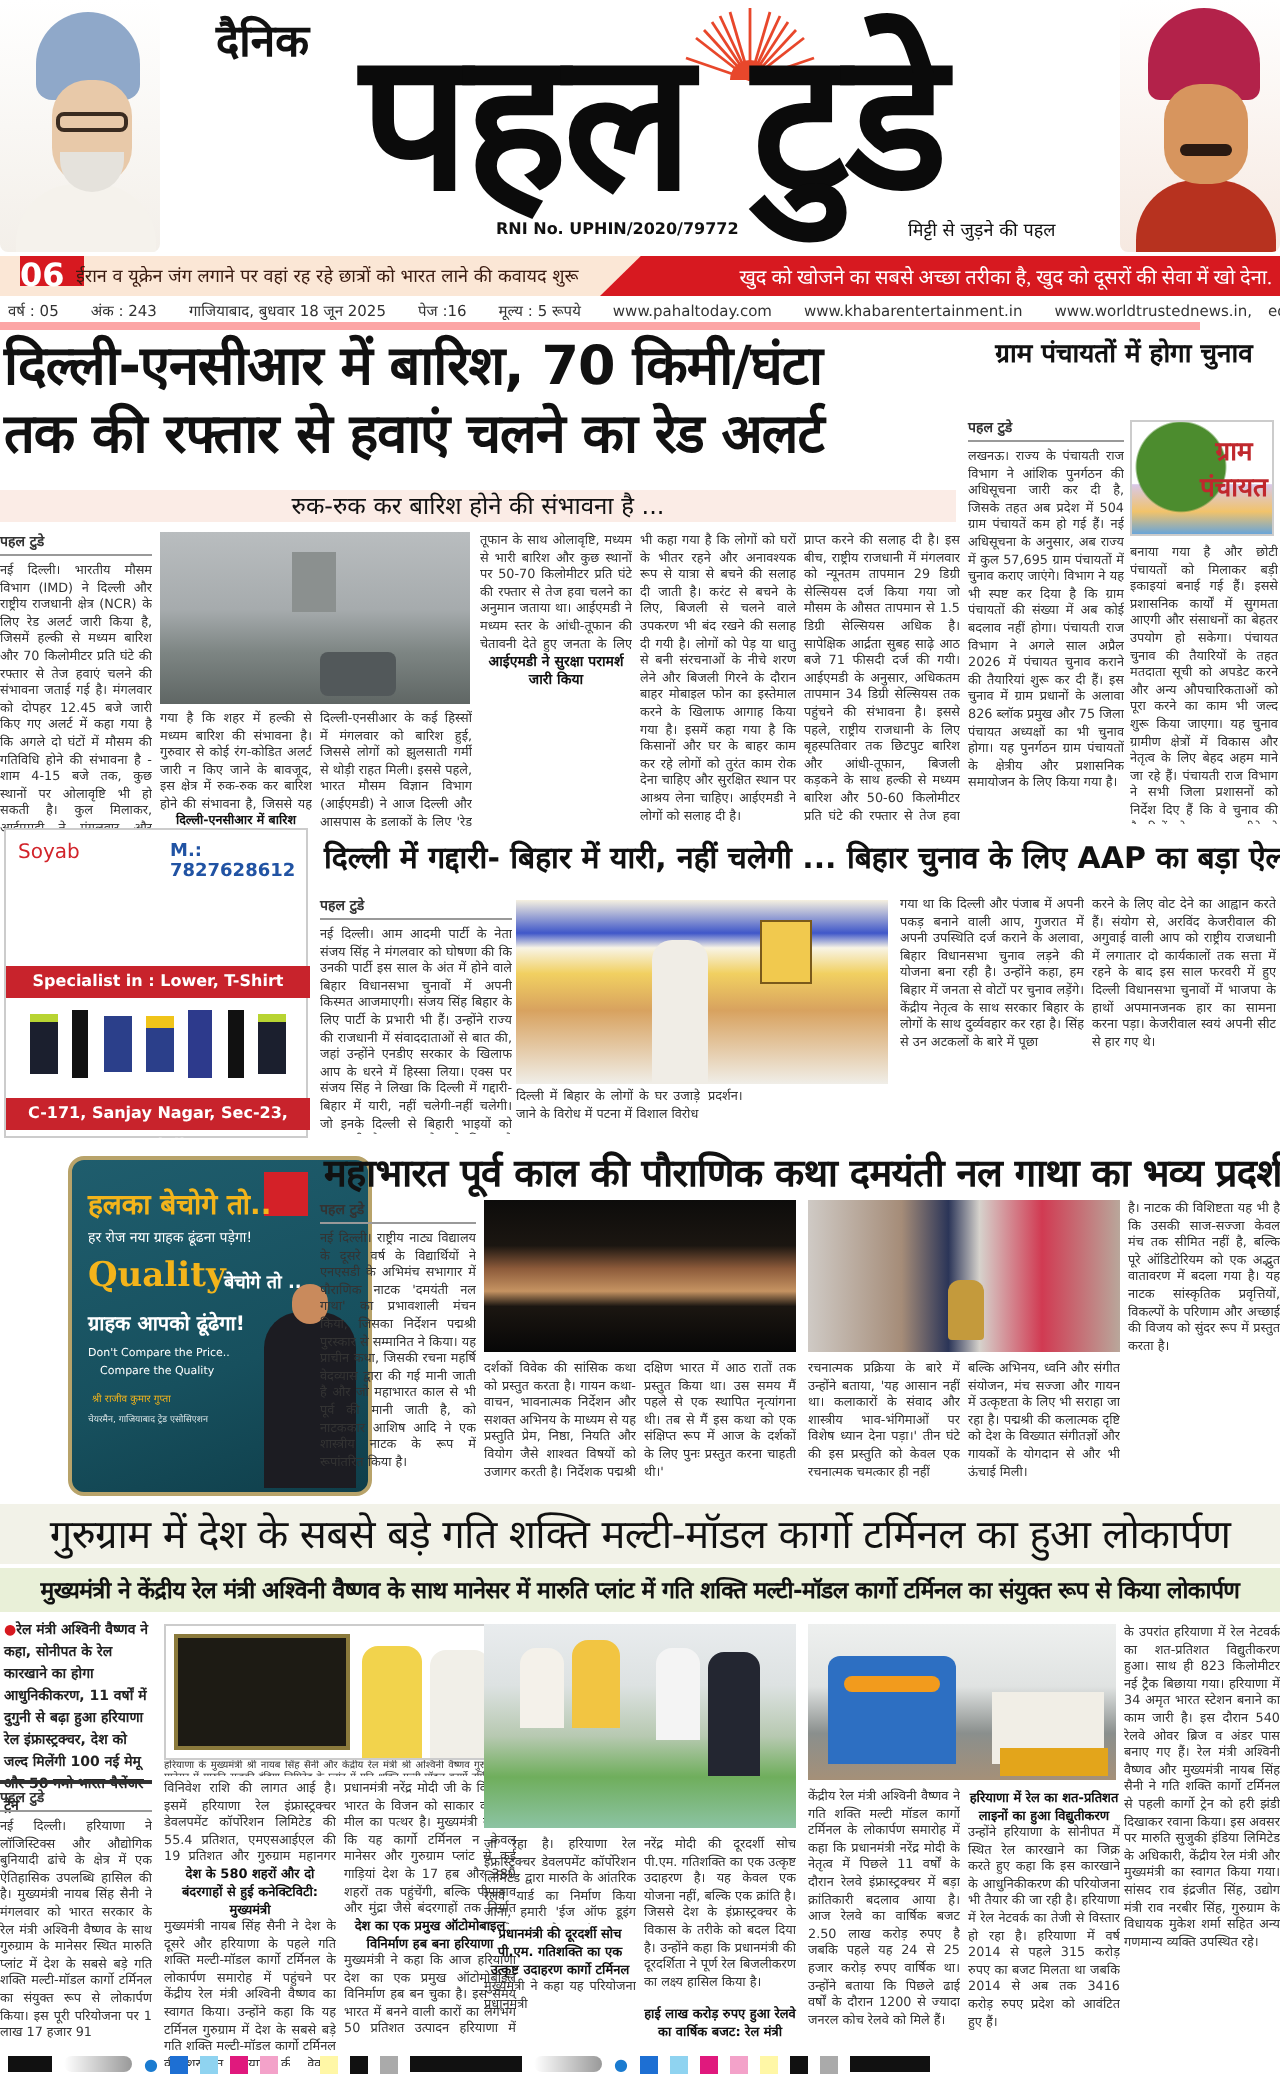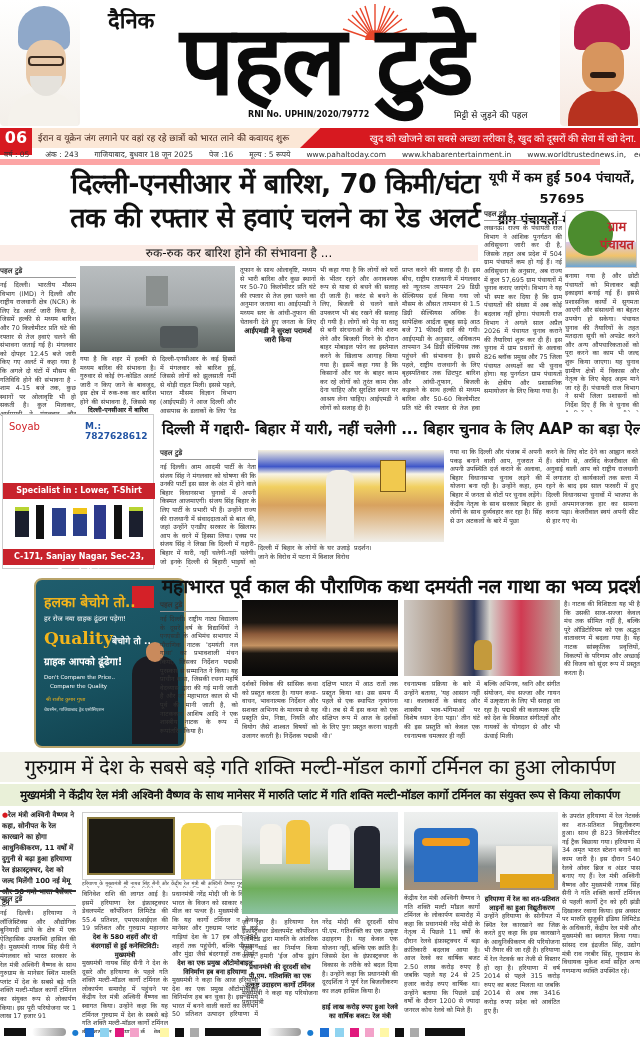--- a/index.html
+++ b/index.html
@@ -17,27 +17,27 @@
   .turban-red { left: 14px; top: 4px; width: 56px; height: 46px; border-radius: 28px 28px 6px 6px; background: #b3224a; }
   .face-right { left: 22px; top: 42px; width: 42px; height: 50px; border-radius: 18px; background: #d7955e; }
   .mustache { left: 30px; top: 72px; width: 26px; height: 6px; border-radius: 3px; background: #2a1a12; }
   .coat-right { left: 8px; top: 90px; width: 70px; height: 36px; border-radius: 30px 30px 0 0; background: #b7321f; }
   .dainik { left: 108px; top: 4px; font-size: 22px; font-weight: bold; color: #111; }
   .brand { left: 96px; top: 6px; width: 460px; height: 110px; font-size: 96px; font-weight: bold; color: #0b0b0b; letter-spacing: -2px; line-height: 110px; text-align: center; }
   .sun { left: 340px; top: 2px; width: 70px; height: 40px; }
   .rni { left: 248px; top: 110px; font-size: 8px; font-weight: bold; color: #111; }
   .tagline { left: 454px; top: 108px; font-size: 9px; color: #111; }
   .ticker { left: 0; top: 128px; width: 640px; height: 20px; background: #fbe7d6; }
-  .page-no { left: 0; top: 128px; width: 32px; height: 27px; background: #d71920; color: #fff; font-size: 16px; font-weight: bold; line-height: 20px; text-align: center; }
+  .page-no { left: 10px; top: 128px; width: 32px; height: 15px; background: #d71920; color: #fff; font-size: 16px; font-weight: bold; line-height: 20px; }
   .ticker-left { left: 38px; top: 131px; font-size: 9px; color: #3a1a10; }
   .ticker-red { left: 300px; top: 128px; width: 340px; height: 20px; background: #d71920; clip-path: polygon(6% 0, 100% 0, 100% 100%, 0 100%); }
   .ticker-right { left: 340px; top: 131px; width: 296px; font-size: 10px; color: #fff; text-align: right; font-family: Liberation Serif, serif; }
-  .infobar { left: 0; top: 149px; width: 600px; height: 16px; border-bottom: 6px solid #fca5a5; font-size: 7.5px; color: #333; display: flex; align-items: center; gap: 8px; padding-left: 4px; white-space: nowrap; }
+  .infobar { left: 0; top: 149px; width: 600px; height: 16px; border-bottom: 4px solid #fca5a5; font-size: 7.5px; color: #333; display: flex; align-items: center; gap: 8px; padding-left: 4px; white-space: nowrap; }
   .infobar span.sep { width: 1px; height: 10px; background: #aaa; }
-  .lead-headline { left: 2px; top: 167px; width: 478px; font-size: 27px; font-weight: bold; line-height: 34px; color: #111; letter-spacing: -0.5px; text-align: right; }
+  .lead-headline { left: 2px; top: 167px; width: 478px; font-size: 27px; font-weight: bold; line-height: 34px; color: #111; letter-spacing: -0.5px; }
   .lead-sub { left: 0; top: 245px; width: 478px; height: 16px; background: #fbece6; font-size: 12px; text-align: center; line-height: 16px; }
   .side-headline { left: 484px; top: 167px; width: 156px; font-size: 13px; font-weight: bold; line-height: 21px; text-align: center; color: #111; }
   .byline { font-size: 7px; font-weight: bold; color: #333; border-bottom: 1px solid #999; padding-bottom: 2px; }
   .col-text { font-size: 6.4px; line-height: 8.6px; color: #333; text-align: justify; overflow: hidden; }
   .photo { background: #888; overflow: hidden; }
   .caption { font-size: 6.3px; font-weight: bold; color: #111; text-align: center; }
   .subhead { font-weight: bold; font-size: 7px; color: #111; text-align: center; }
   .gp-img { left: 565px; top: 210px; width: 72px; height: 58px; border: 1px solid #ccc; background: radial-gradient(circle at 35% 40%, #4c8c2e 0 22px, transparent 23px), linear-gradient(180deg,#fff 0%,#fff 55%,#d9c8e8 56%,#f1c36b 80%,#6aa5d8 100%); }
   .gp-text { left: 598px; top: 218px; width: 38px; font-size: 13px; color: #c0282d; line-height: 18px; text-align: center; font-weight: bold; }
   .ad-sport { left: 2px; top: 445px; width: 152px; height: 124px; border: 1px solid #ccc; background: #fff; }
@@ -145,21 +145,20 @@
   <div class="subhead">आईएमडी ने सुरक्षा परामर्श जारी किया</div>
 </div>
 <div class="abs" style="left:320px;top:266px;width:78px;">
   <div class="col-text" style="height:146px;">भी कहा गया है कि लोगों को घरों के भीतर रहने और अनावश्यक रूप से यात्रा से बचने की सलाह दी जाती है। करंट से बचने के लिए, बिजली से चलने वाले उपकरण भी बंद रखने की सलाह दी गयी है। लोगों को पेड़ या धातु से बनी संरचनाओं के नीचे शरण लेने और बिजली गिरने के दौरान बाहर मोबाइल फोन का इस्तेमाल करने के खिलाफ आगाह किया गया है। इसमें कहा गया है कि किसानों और घर के बाहर काम कर रहे लोगों को तुरंत काम रोक देना चाहिए और सुरक्षित स्थान पर आश्रय लेना चाहिए। आईएमडी ने लोगों को सलाह दी है।</div>
 </div>
 <div class="abs" style="left:402px;top:266px;width:78px;">
   <div class="col-text" style="height:146px;">प्राप्त करने की सलाह दी है। इस बीच, राष्ट्रीय राजधानी में मंगलवार को न्यूनतम तापमान 29 डिग्री सेल्सियस दर्ज किया गया जो मौसम के औसत तापमान से 1.5 डिग्री सेल्सियस अधिक है। सापेक्षिक आर्द्रता सुबह साढ़े आठ बजे 71 फीसदी दर्ज की गयी। आईएमडी के अनुसार, अधिकतम तापमान 34 डिग्री सेल्सियस तक पहुंचने की संभावना है। इससे पहले, राष्ट्रीय राजधानी के लिए बृहस्पतिवार तक छिटपुट बारिश और आंधी-तूफान, बिजली कड़कने के साथ हल्की से मध्यम बारिश और 50-60 किलोमीटर प्रति घंटे की रफ्तार से तेज हवा चलने का अनुमान जताया गया था।</div>
 </div>
 
 <div class="abs side-headline">
-  <div>यूपी में कम हुई 504 पंचायतें, 57695</div>
   <div>ग्राम पंचायतों में होगा चुनाव</div>
 </div>
 <div class="abs" style="left:484px;top:209px;width:78px;">
   <div class="byline">पहल टुडे</div>
   <div class="col-text" style="height:196px;margin-top:3px;">लखनऊ। राज्य के पंचायती राज विभाग ने आंशिक पुनर्गठन की अधिसूचना जारी कर दी है, जिसके तहत अब प्रदेश में 504 ग्राम पंचायतें कम हो गई हैं। नई अधिसूचना के अनुसार, अब राज्य में कुल 57,695 ग्राम पंचायतों में चुनाव कराए जाएंगे। विभाग ने यह भी स्पष्ट कर दिया है कि ग्राम पंचायतों की संख्या में अब कोई बदलाव नहीं होगा। पंचायती राज विभाग ने अगले साल अप्रैल 2026 में पंचायत चुनाव कराने की तैयारियां शुरू कर दी हैं। इस चुनाव में ग्राम प्रधानों के अलावा 826 ब्लॉक प्रमुख और 75 जिला पंचायत अध्यक्षों का भी चुनाव होगा। यह पुनर्गठन ग्राम पंचायतों के क्षेत्रीय और प्रशासनिक समायोजन के लिए किया गया है।</div>
 </div>
 <div class="abs gp-img"></div>
 <div class="abs gp-text">ग्राम पंचायत</div>
 <div class="abs" style="left:565px;top:272px;width:74px;">
   <div class="col-text" style="height:140px;">बनाया गया है और छोटी पंचायतों को मिलाकर बड़ी इकाइयां बनाई गई हैं। इससे प्रशासनिक कार्यों में सुगमता आएगी और संसाधनों का बेहतर उपयोग हो सकेगा। पंचायत चुनाव की तैयारियों के तहत मतदाता सूची को अपडेट करने और अन्य औपचारिकताओं को पूरा करने का काम भी जल्द शुरू किया जाएगा। यह चुनाव ग्रामीण क्षेत्रों में विकास और नेतृत्व के लिए बेहद अहम माने जा रहे हैं। पंचायती राज विभाग ने सभी जिला प्रशासनों को निर्देश दिए हैं कि वे चुनाव की तैयारियों को समयबद्ध तरीके से पूरा करें, ताकि अप्रैल 2026 में निर्धारित समय पर मतदान प्रक्रिया संपन्न हो सके।</div>

